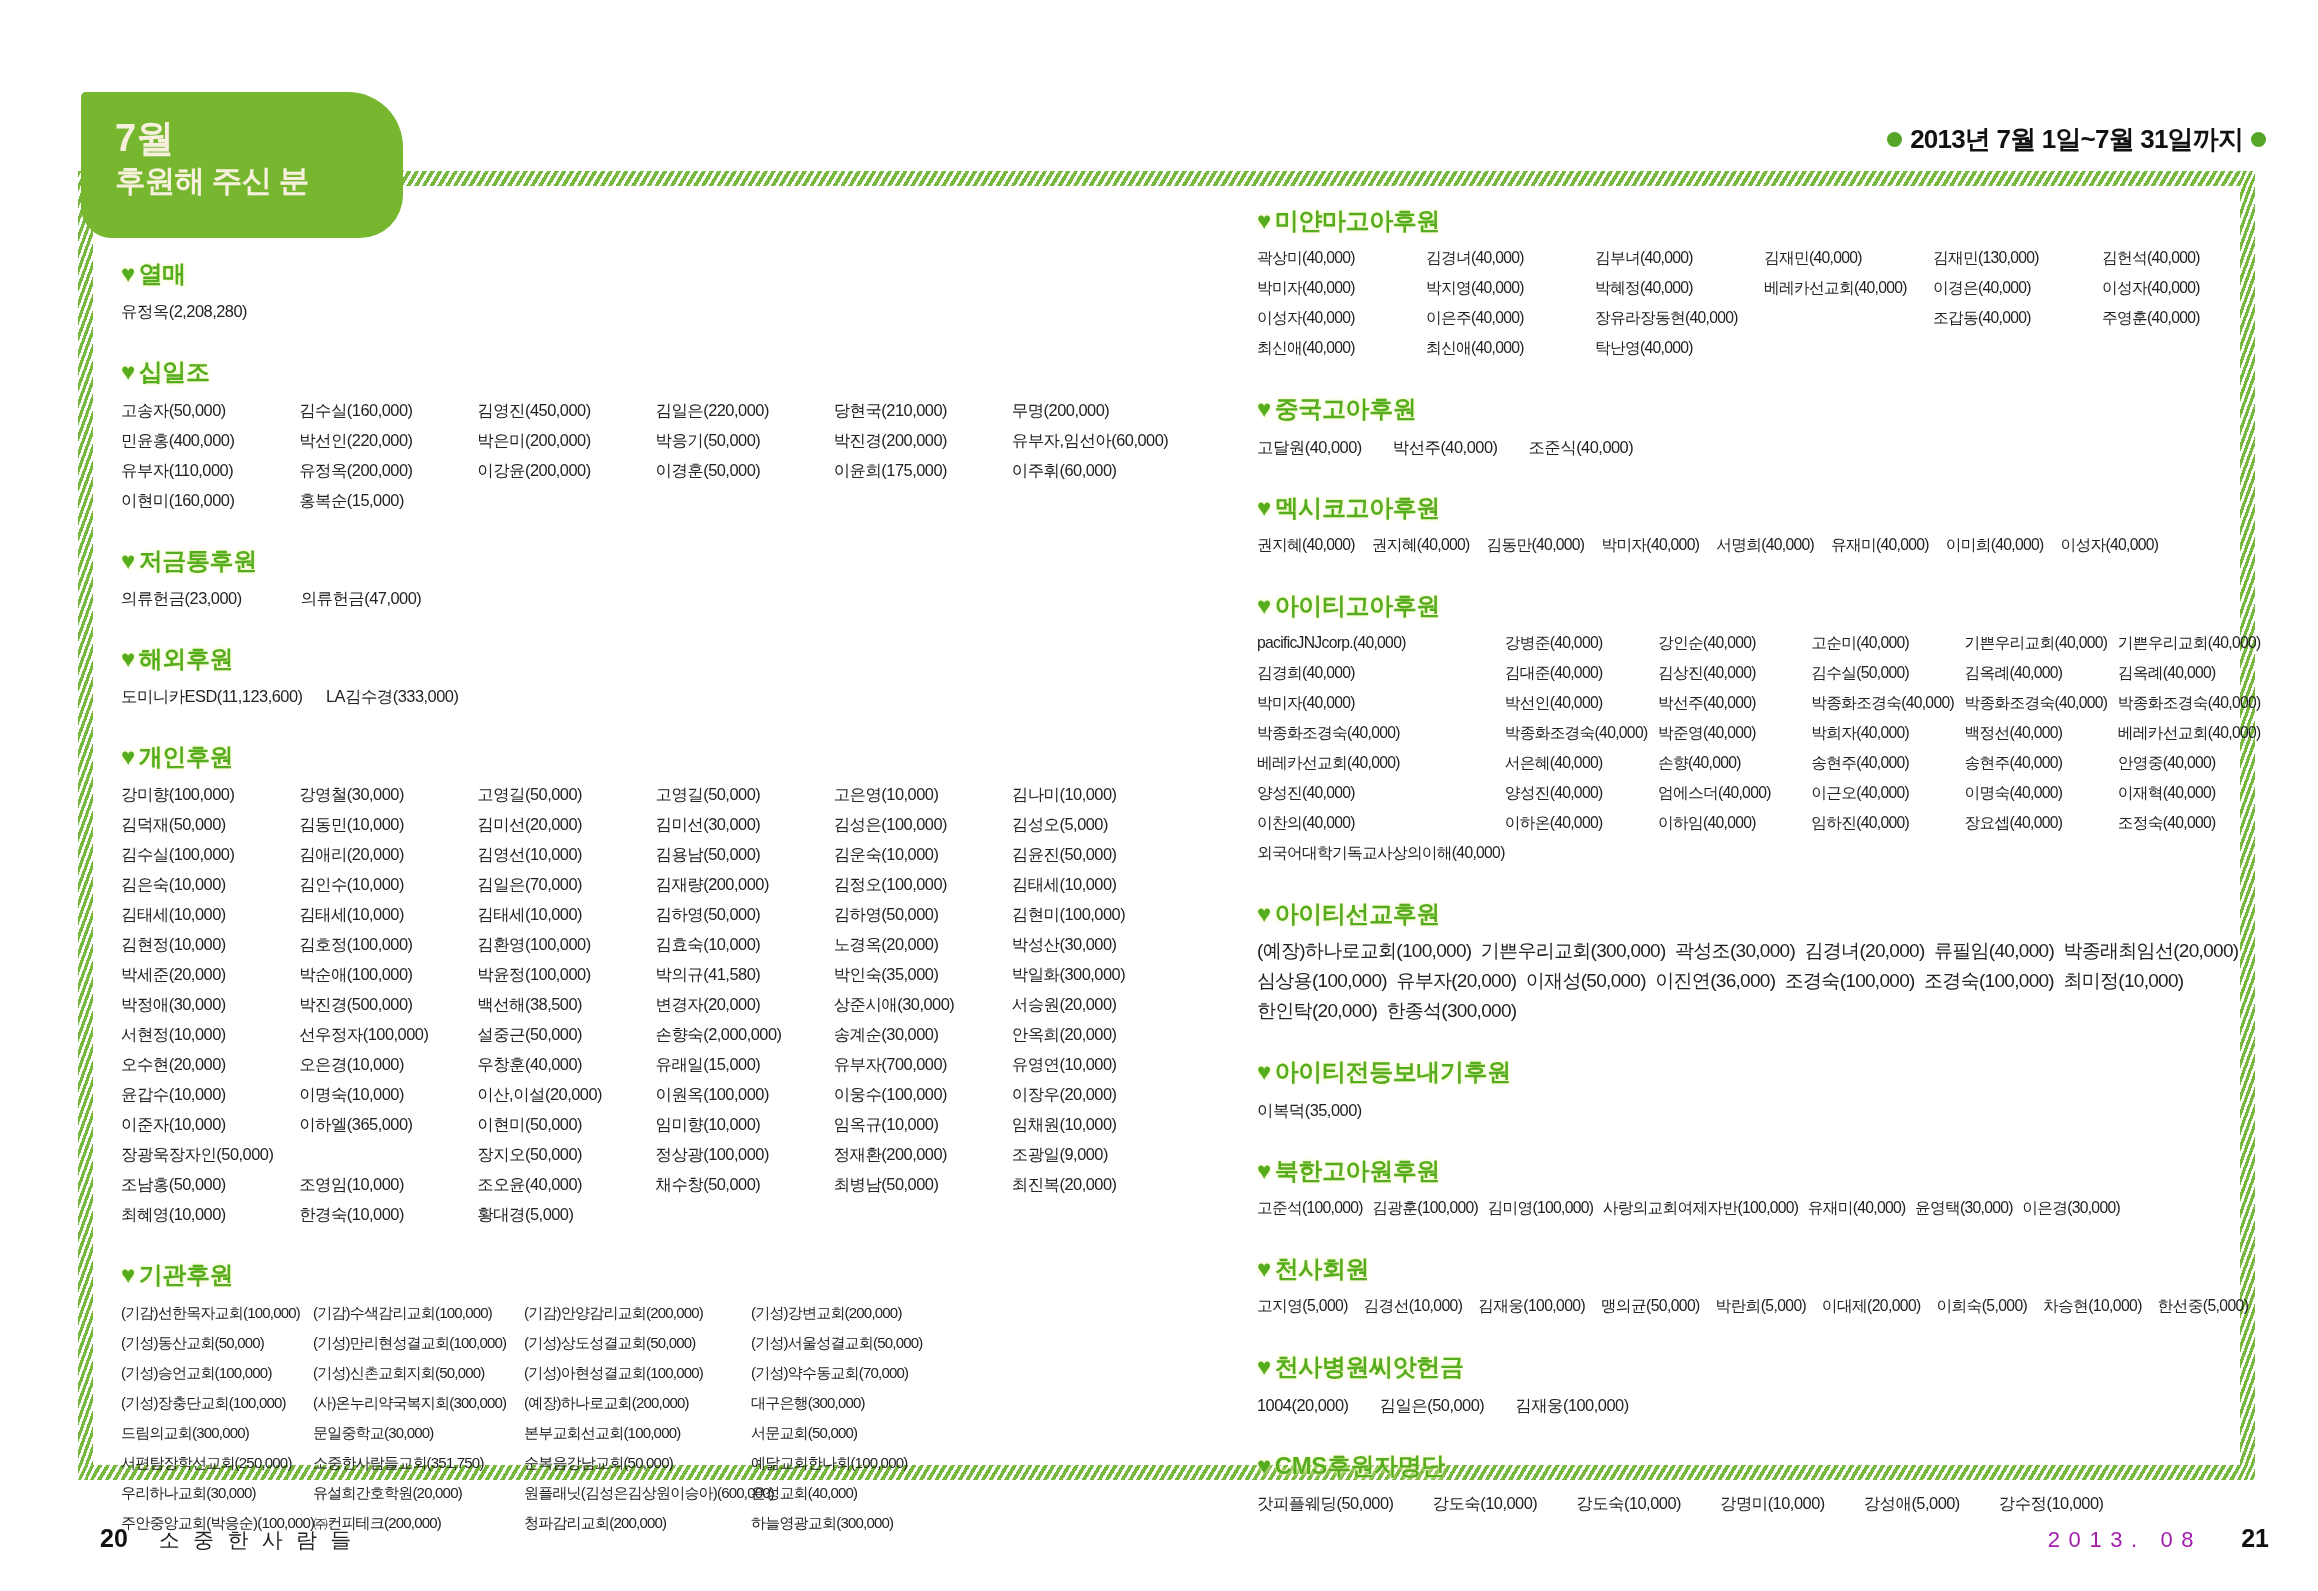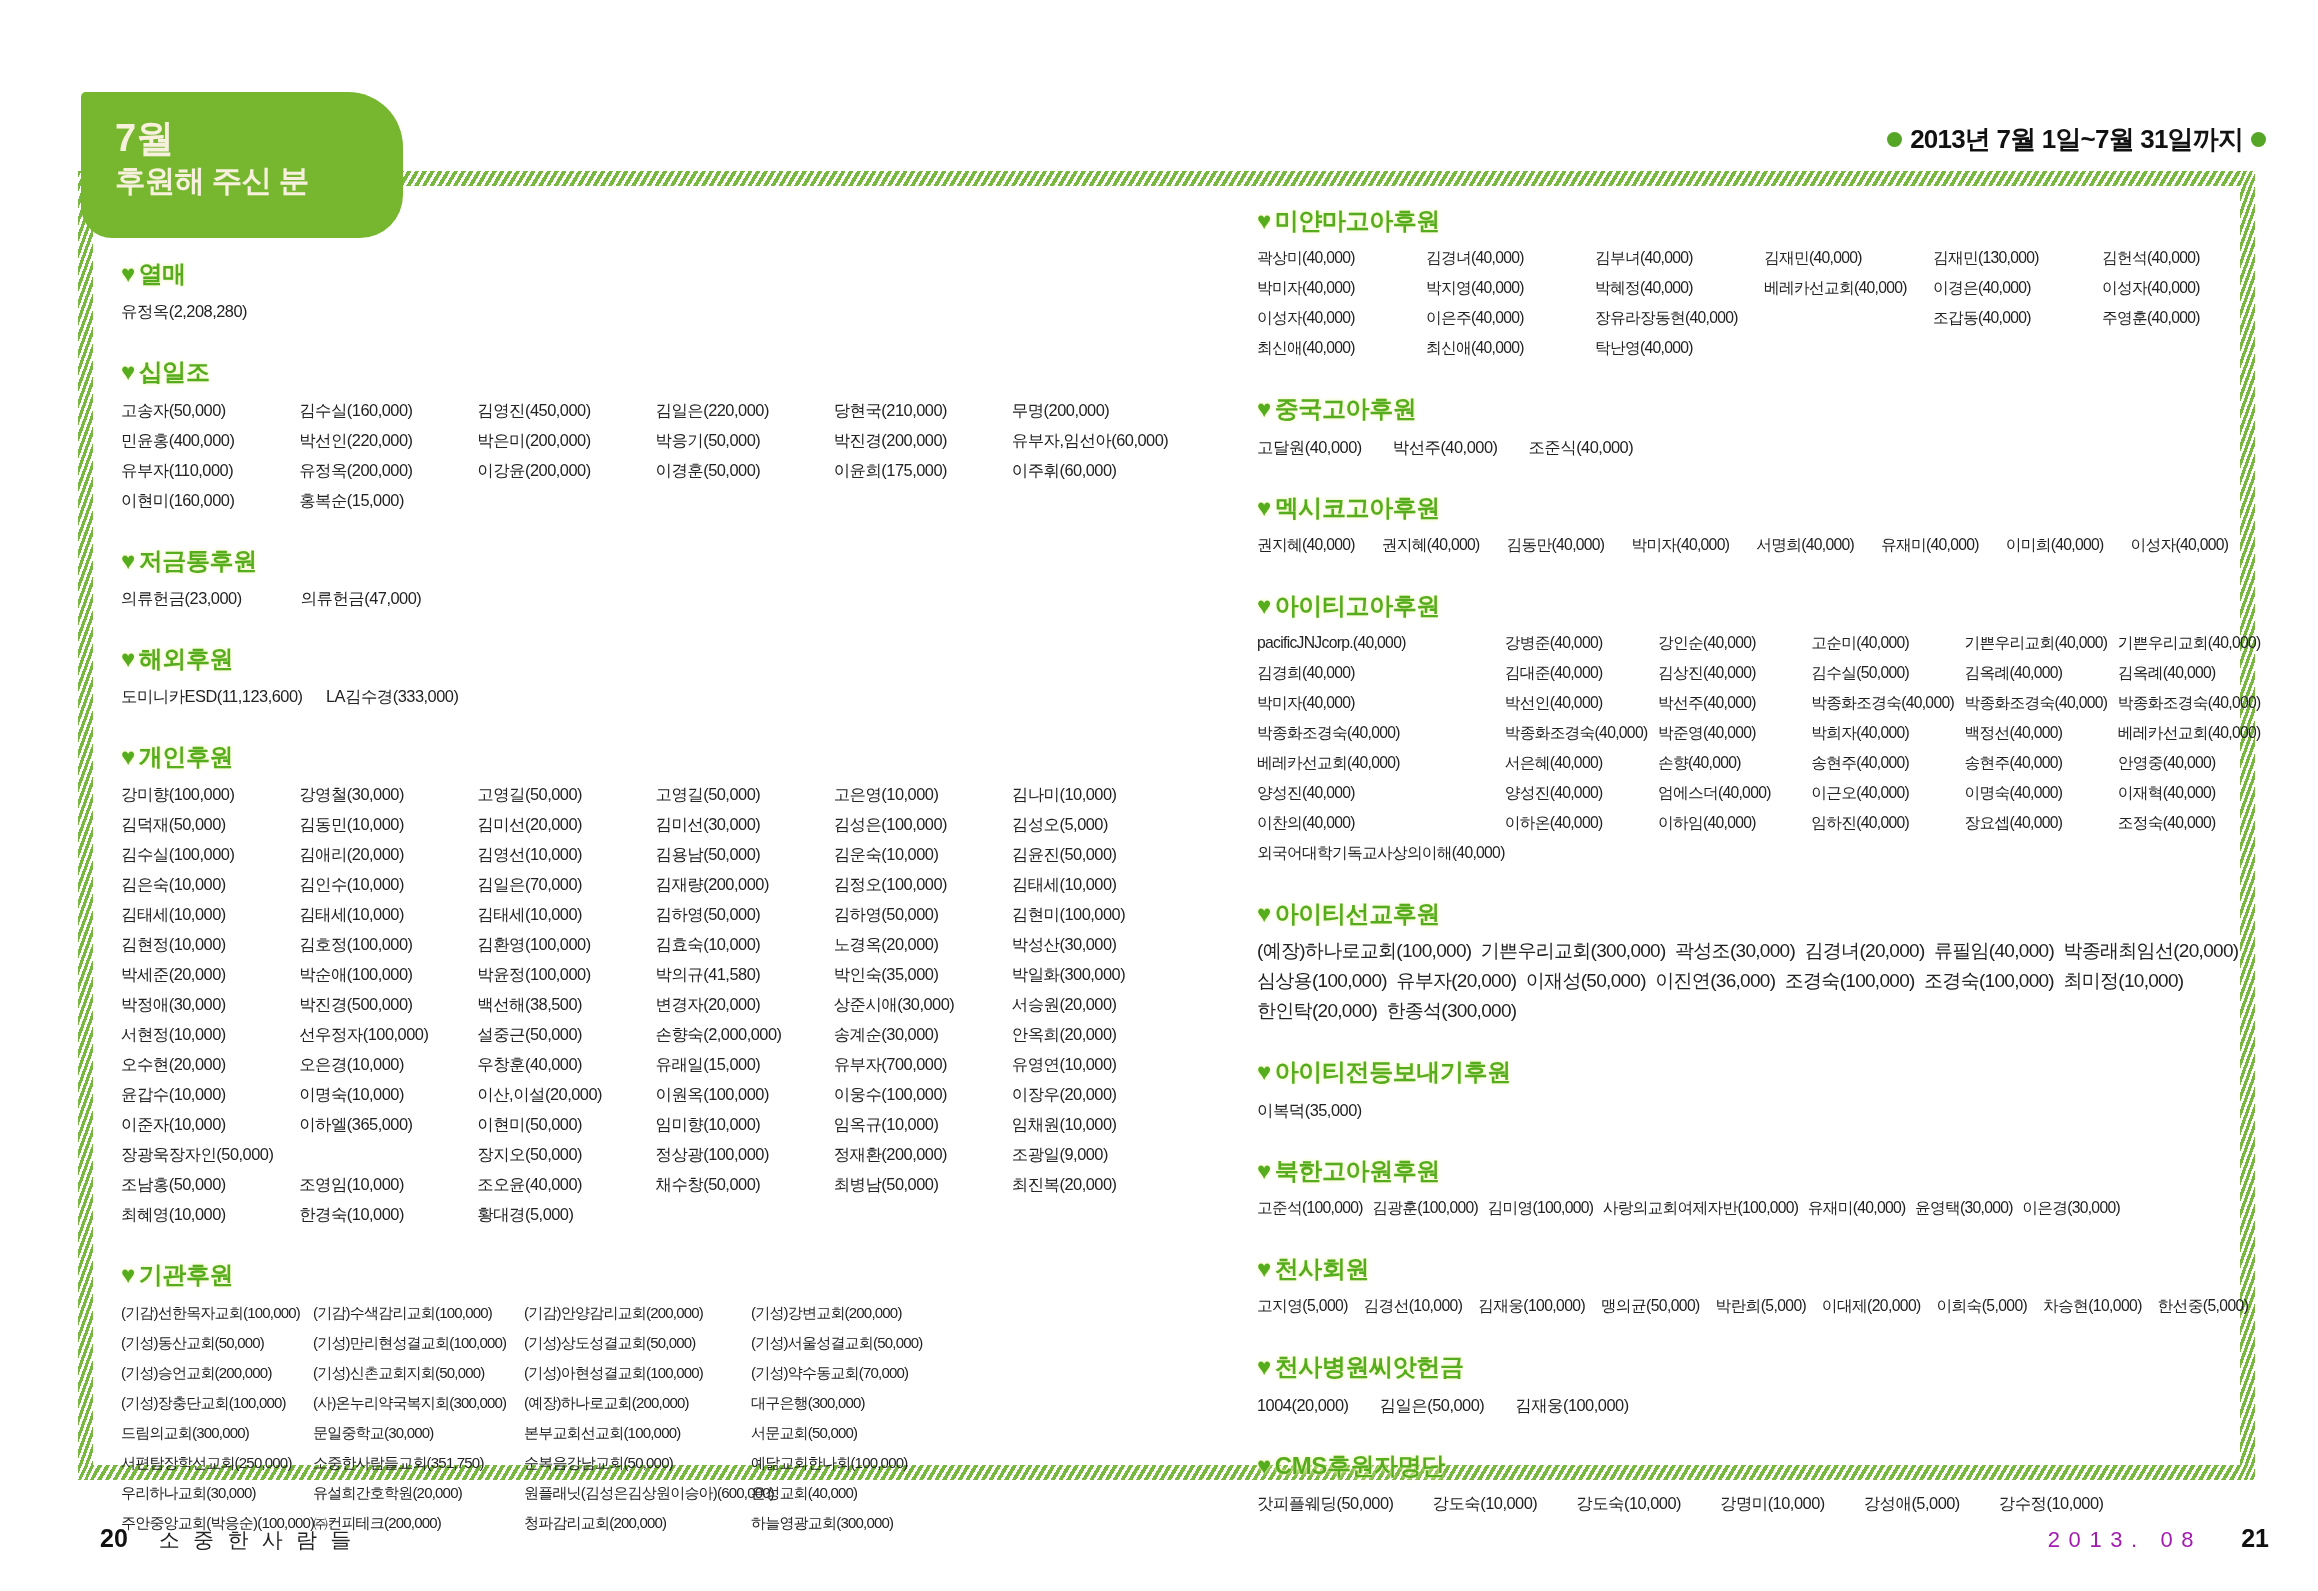--- a/index.html
+++ b/index.html
@@ -36,21 +36,21 @@
   }
   .heart{margin-right:3.9px;}
   .item{font-size:16.4px;color:#222;line-height:30px;white-space:nowrap;letter-spacing:-0.5px;}
   .item.empty{visibility:hidden;}
   .g6{display:grid;grid-template-columns:repeat(6,1fr);}
   .g7{display:grid;grid-template-columns:repeat(6,1fr);}
   .g4{display:grid;grid-template-columns:192px 211px 227px 1fr;}
   .g4 .item{font-size:15px;letter-spacing:-0.8px;}
   .col-right .g6 .item{font-size:15.7px;letter-spacing:-0.7px;}
   .f12{display:flex;gap:9.4px;}
-  .f18{display:flex;gap:27px;}
+  .f18{display:flex;gap:17px;}
   .f30{display:flex;gap:23.5px;}
   .f40{display:flex;gap:31px;}
   .f50{display:flex;gap:39px;}
   .f75{display:flex;gap:59px;align-items:center;}
   .f12 .item,.f18 .item{font-size:15.7px;letter-spacing:-0.7px;}
   .w12{display:flex;flex-wrap:wrap;column-gap:9.4px;}
   .w12 .item{font-size:19px;letter-spacing:-0.7px;}
   .w20{display:flex;flex-wrap:wrap;column-gap:15.7px;}
   .w20 .item{font-size:15.7px;letter-spacing:-0.6px;}
   .footer-left{position:absolute;left:100px;top:1524px;display:flex;align-items:baseline;gap:31px;z-index:5;}
@@ -217,21 +217,21 @@
       <h3 class="sec-title"><span class="heart">♥</span>기관후원</h3>
       <div class="items g4">
         <span class="item">(기감)선한목자교회(100,000)</span>
         <span class="item">(기감)수색감리교회(100,000)</span>
         <span class="item">(기감)안양감리교회(200,000)</span>
         <span class="item">(기성)강변교회(200,000)</span>
         <span class="item">(기성)동산교회(50,000)</span>
         <span class="item">(기성)만리현성결교회(100,000)</span>
         <span class="item">(기성)상도성결교회(50,000)</span>
         <span class="item">(기성)서울성결교회(50,000)</span>
-        <span class="item">(기성)승언교회(200,000)</span>
+        <span class="item">(기성)승언교회(100,000)</span>
         <span class="item">(기성)신촌교회지회(50,000)</span>
         <span class="item">(기성)아현성결교회(100,000)</span>
         <span class="item">(기성)약수동교회(70,000)</span>
         <span class="item">(기성)장충단교회(100,000)</span>
         <span class="item">(사)온누리약국복지회(300,000)</span>
         <span class="item">(예장)하나로교회(200,000)</span>
         <span class="item">대구은행(300,000)</span>
         <span class="item">드림의교회(300,000)</span>
         <span class="item">문일중학교(30,000)</span>
         <span class="item">본부교회선교회(100,000)</span>

